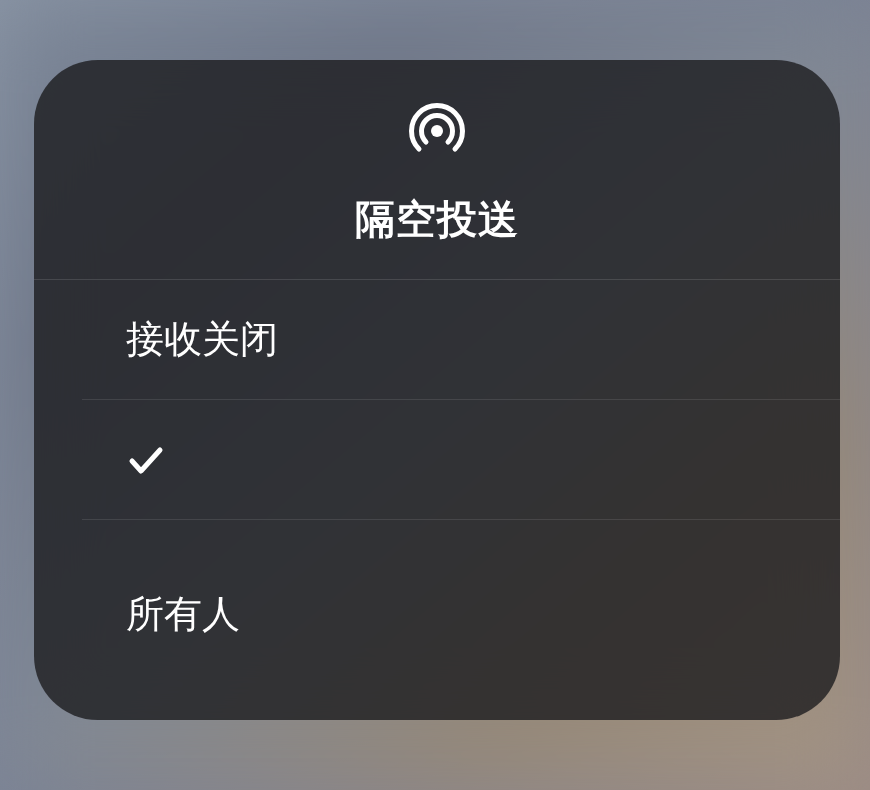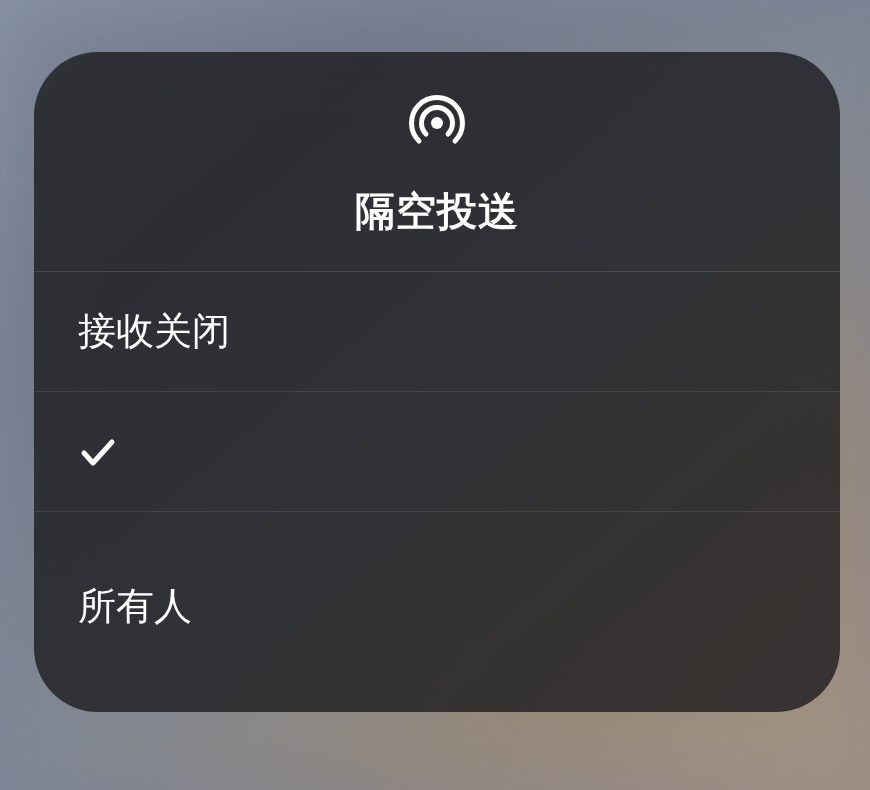--- a/index.html
+++ b/index.html
@@ -22,21 +22,21 @@
       background: linear-gradient(140deg, 
         #7d8899 0%, 
         #6f7788 25%, 
         #808895 50%, 
         #958878 75%,
         #a59585 100%);
     }
     .panel {
       position: absolute;
       left: 34px;
-      top: 52px;
+      top: 60px;
       width: 806px;
       height: 660px;
       background: rgba(25, 25, 28, 0.78);
       backdrop-filter: blur(30px);
       border-radius: 64px;
       overflow: hidden;
       display: flex;
       flex-direction: column;
     }
     .header {
@@ -68,20 +68,21 @@
       flex: 1;
     }
     .option-row {
       height: 120px;
       display: flex;
       align-items: center;
       justify-content: space-between;
       padding: 0 44px;
       border-bottom: 1px solid rgba(255,255,255,0.10);
       cursor: pointer;
+      margin-left: 48px;
     }
     .option-row:last-child {
       border-bottom: none;
       align-items: flex-end;
     }
     .option-label {
       color: #ffffff;
       font-size: 38px;
       font-weight: 400;
     }

